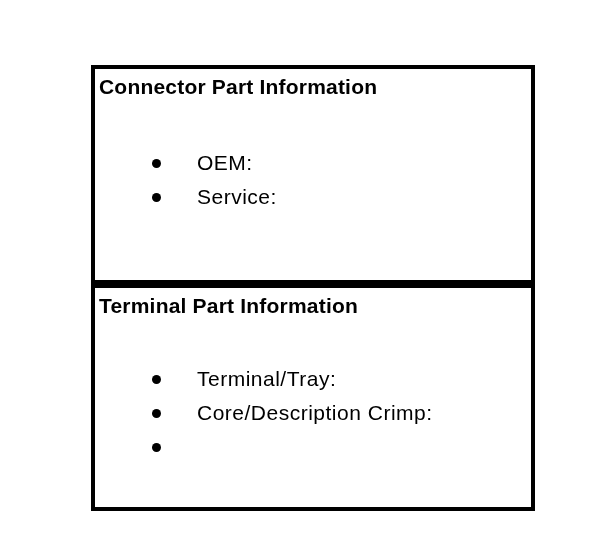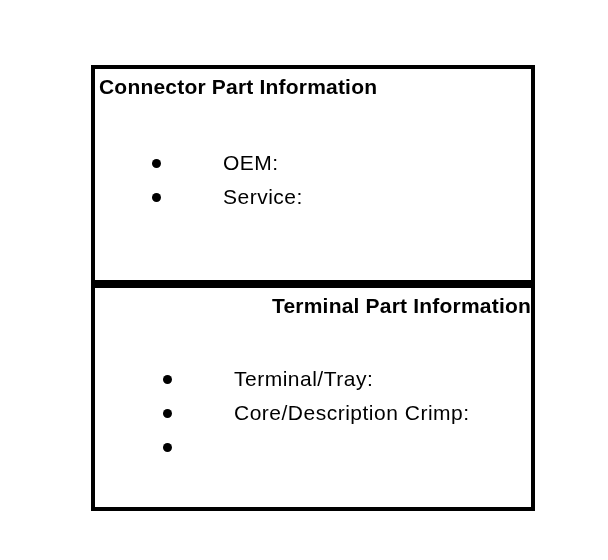--- a/index.html
+++ b/index.html
@@ -22,44 +22,43 @@
     width: 400px;
   }
   .panel {
     box-sizing: border-box;
     width: 444px;
     border: 4px solid #000000;
     background: #ffffff;
     overflow: hidden;
   }
   .panel-connector { height: 219px; }
-  .panel-terminal  { height: 227px; text-align: right; }
+  .panel-terminal  { height: 227px; }
   .panel-title {
     font-size: 21px;
     font-weight: bold;
     letter-spacing: 0.2px;
     line-height: 26px;
     padding: 5px 0 0 4px;
     white-space: nowrap;
   }
   .bullet-list {
     margin: 0;
     padding: 0;
     list-style: none;
   }
   .panel-connector .bullet-list { margin-top: 46px; }
-  .panel-terminal  .bullet-list { margin-top: 43px; padding-left: 11px; }
+  .panel-terminal  .bullet-list { margin-top: 43px; }
   .bullet-item {
     display: flex;
     align-items: center;
     height: 34px;
     font-size: 21px;
     letter-spacing: 0.5px;
     white-space: nowrap;
-    gap: 26px;
   }
   .bullet-dot {
     flex: 0 0 auto;
     width: 9px;
     height: 9px;
     border-radius: 50%;
     background: #000000;
     margin-left: 57px;
     margin-right: 36px;
   }

